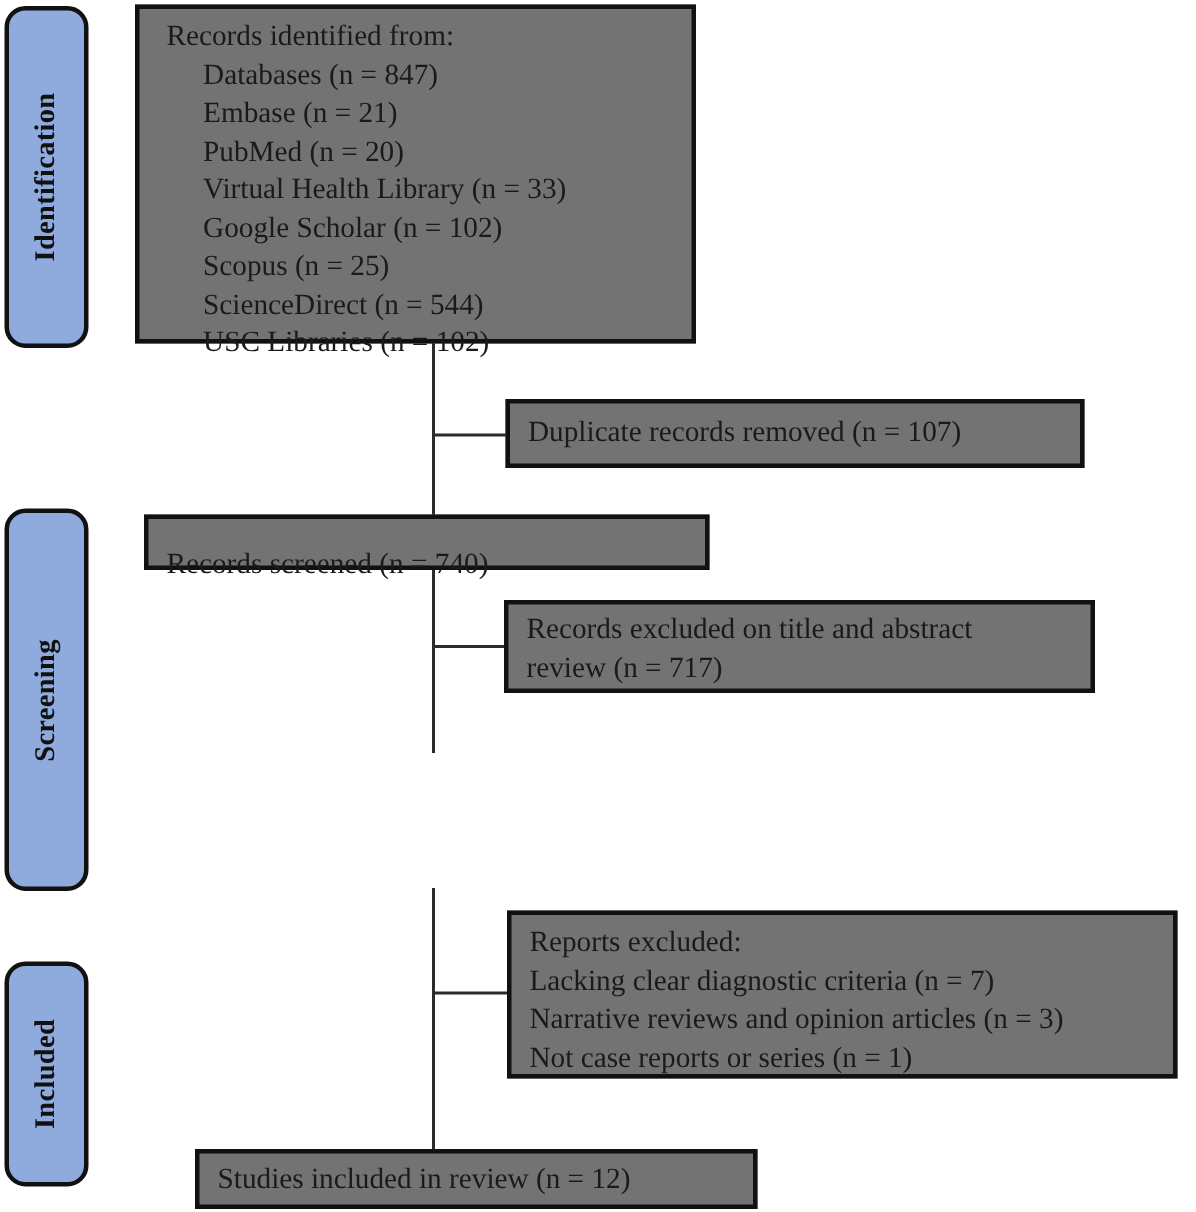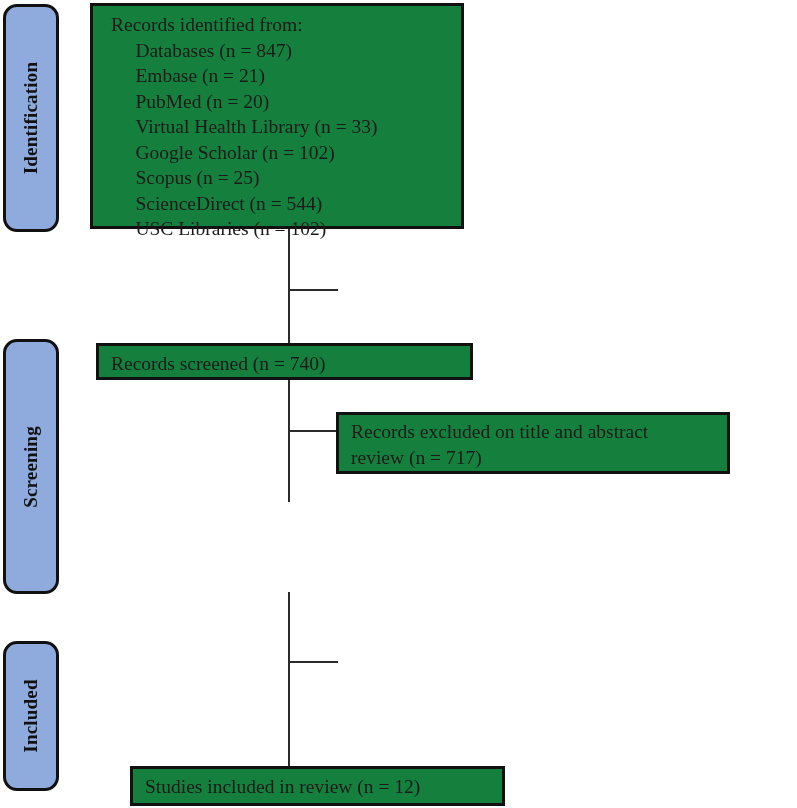--- a/index.html
+++ b/index.html
@@ -33,21 +33,21 @@
     font-weight: bold;
     font-size: 19px;
     letter-spacing: 0.2px;
     color: #111111;
     font-family: "Liberation Serif", "DejaVu Serif", serif;
   }
 
   
   .flow-box {
     position: absolute;
-    background: #15803d;
+    background: #737373;
     border: 3px solid #111111;
     box-sizing: border-box;
     padding: 5px 0 0 12px;
   }
   .flow-box .box-text {
     font-size: 19.5px;
     line-height: 25.5px;
     color: #1a1a1a;
     white-space: pre-wrap;
     display: block;
@@ -97,29 +97,38 @@
      Databases (n = 847)
      Embase (n = 21)
      PubMed (n = 20)
      Virtual Health Library (n = 33)
      Google Scholar (n = 102)
      Scopus (n = 25)
      ScienceDirect (n = 544)
      USC Libraries (n = 102)</span>
   </div>
 
+  <div class="flow-box tight" style="left:337px; top:266px; width:386px; height:46px; padding-top:7px;">
+    <span class="box-text">Duplicate records removed (n = 107)</span>
+  </div>
 
-  <div class="flow-box tight" style="left:96px; top:343px; width:377px; height:37px; padding-top:5px;">
+  <div class="flow-box tight" style="left:96px; top:343px; width:377px; height:37px; padding-top:18px;">
     <span class="box-text">Records screened (n = 740)</span>
   </div>
 
-  <div class="flow-box tight" style="left:336px; top:412px; width:394px; height:62px; padding-top:4px;">
+  <div class="flow-box tight" style="left:336px; top:400px; width:394px; height:62px; padding-top:4px;">
     <span class="box-text">Records excluded on title and abstract
 review (n = 717)</span>
   </div>
 
 
+  <div class="flow-box tight" style="left:338px; top:607px; width:447px; height:112px; padding-top:6px;">
+    <span class="box-text">Reports excluded:
+Lacking clear diagnostic criteria (n = 7)
+Narrative reviews and opinion articles (n = 3)
+Not case reports or series (n = 1)</span>
+  </div>
 
   <div class="flow-box tight" style="left:98px; top:766px; width:375px; height:40px; padding-top:5px;margin-left:32px;">
     <span class="box-text">Studies included in review (n = 12)</span>
   </div>
 
 </div>
 
 </body></html>

